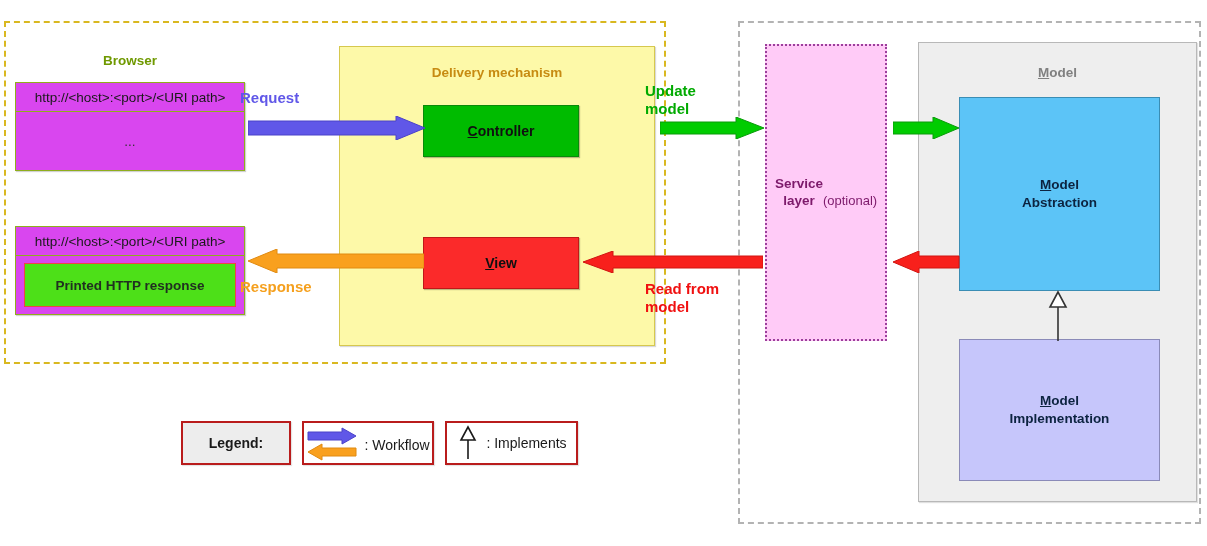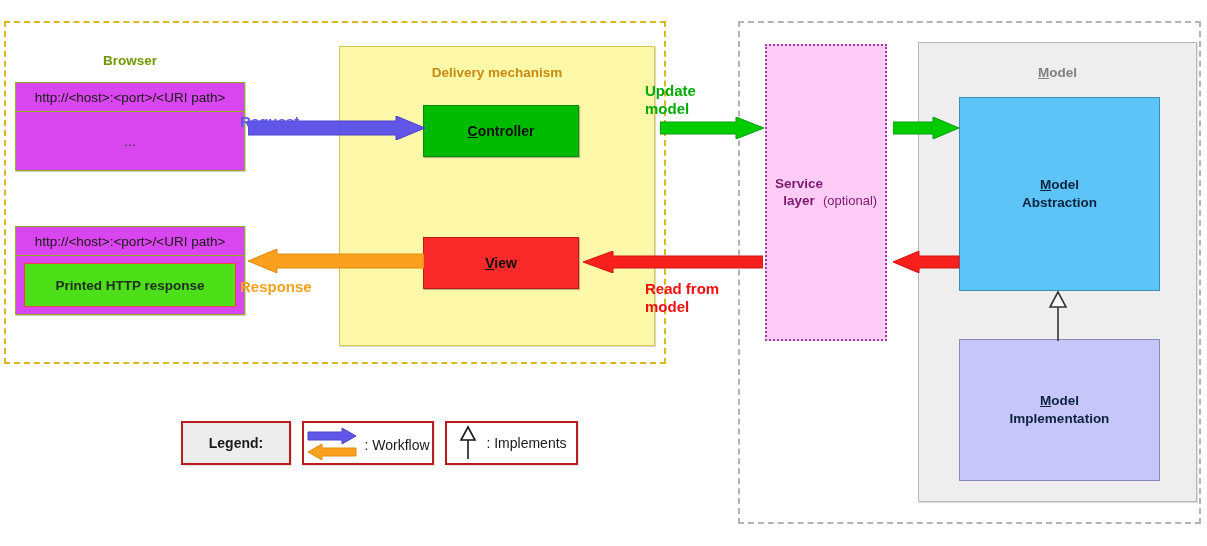--- a/index.html
+++ b/index.html
@@ -206,21 +206,21 @@
   </div>
 
   <svg class="abs" style="left:1043px; top:289px;" width="30" height="52">
     <line x1="15" y1="52" x2="15" y2="17" stroke="#333" stroke-width="1.6"></line>
     <polygon points="15,3 7,18 23,18" fill="#ffffff" stroke="#333" stroke-width="1.6"></polygon>
   </svg>
 
   <svg class="abs" style="left:248px; top:116px;" width="178" height="24">
     <polygon points="0,5 148,5 148,0 177,12 148,24 148,19 0,19" fill="#6057e8" stroke="#4a42c8" stroke-width="1"></polygon>
   </svg>
-  <div class="abs arrow-label lbl-request" style="left:240px; top:113px; width:110px;">Request</div>
+  <div class="abs arrow-label lbl-request" style="left:240px; top:89px; width:110px;">Request</div>
 
   <svg class="abs" style="left:248px; top:249px;" width="176" height="24">
     <polygon points="176,5 29,5 29,0 0,12 29,24 29,19 176,19" fill="#f9a01e" stroke="#e08a10" stroke-width="1"></polygon>
   </svg>
   <div class="abs arrow-label lbl-response" style="left:240px; top:278px; width:110px;">Response</div>
 
   <svg class="abs" style="left:660px; top:117px;" width="105" height="22">
     <polygon points="0,5 76,5 76,0 104,11 76,22 76,17 0,17" fill="#00cc00" stroke="#0a9a0a" stroke-width="1"></polygon>
   </svg>
 

